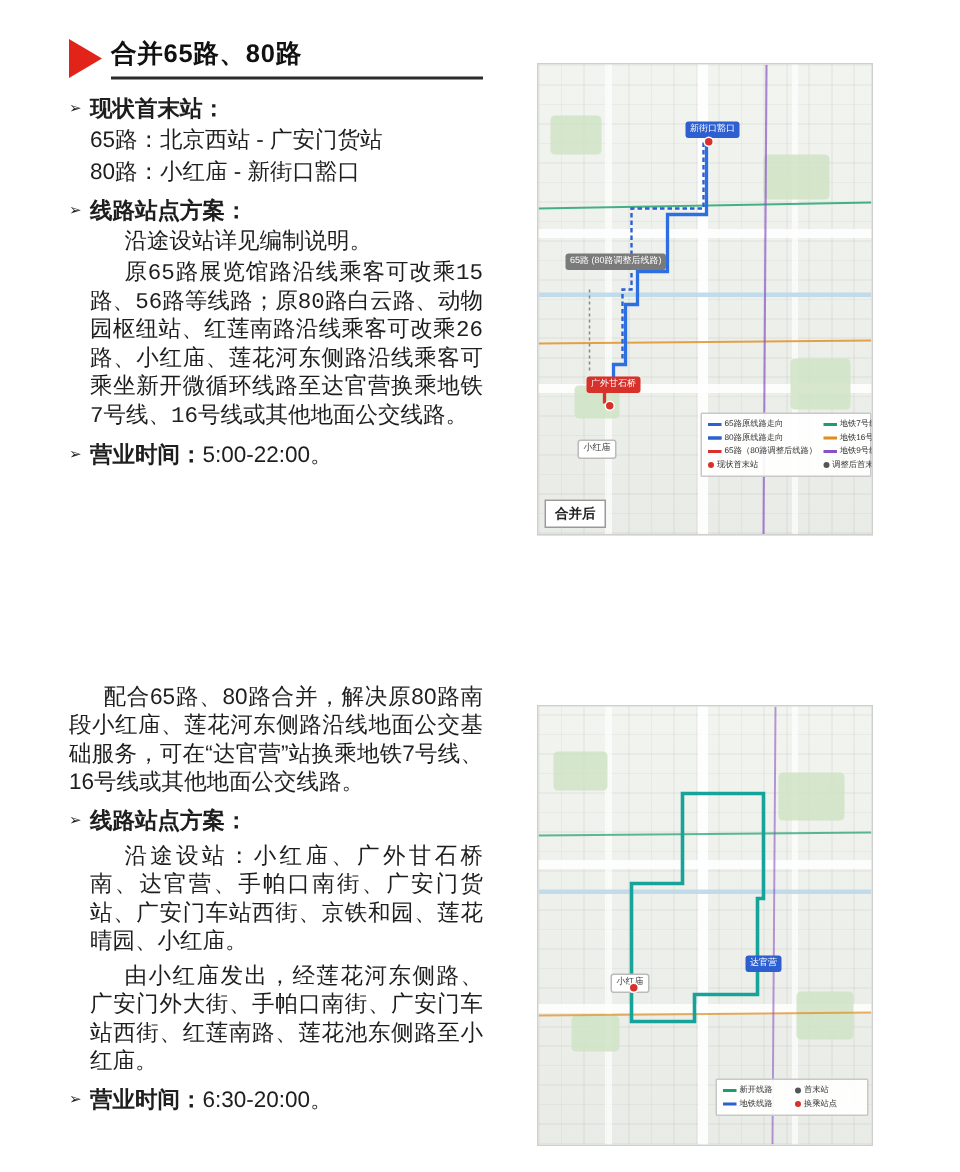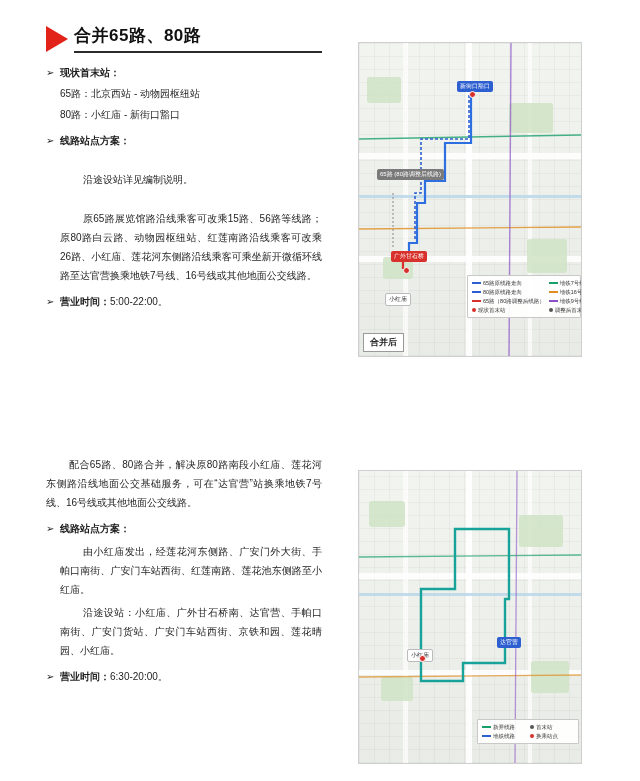--- a/index.html
+++ b/index.html
@@ -59,21 +59,21 @@
     line-height: 24px;
     letter-spacing: 0.5px;
     color: #111;
     padding-bottom: 3px;
     border-bottom: 2px solid #2b2b2b;
     flex: 1;
   }
 
   
   .body {
-    font-size: 10px;
+    font-size: 15px;
     line-height: 19px;
     color: #1e1e1e;
   }
   .bullet {
     position: relative;
     padding-left: 14px;
     margin-top: 7px;
   }
   .bullet::before {
     content: "\27A2";
@@ -87,21 +87,21 @@
   .sub {
     padding-left: 14px;
     margin-top: 2px;
   }
   .para {
     text-indent: 23px;
     margin-top: 4px;
     padding-left: 14px;
     text-align: justify;
   }
-  .para.tight { margin-top: 20px; }
+  .para.tight { margin-top: 2px; font-family: Liberation Mono, monospace; }
 
   
   .map-wrap {
     position: absolute;
     border: 1px solid #cfcfcf;
     background: #eef1ec;
     overflow: hidden;
   }
   #map-1 { left: 358px; top: 42px; width: 222px; height: 313px; }
   #map-2 { left: 358px; top: 66px; width: 222px; height: 292px; }
@@ -225,21 +225,21 @@
       <div class="heading-row">
         <div class="tri"></div>
         <div class="heading-text">合并65路、80路</div>
       </div>
 
       <div class="body">
 
         <div class="bullet">
           <span class="lbl">现状首末站：</span>
         </div>
-        <div class="sub">65路：北京西站 - 动物园枢纽站</div>
+        <div class="sub">65路：北京西站 - 广安门货站</div>
         <div class="sub">80路：小红庙 - 新街口豁口</div>
 
 
         <div class="bullet">
           <span class="lbl">线路站点方案：</span>
         </div>
 
         <div class="para tight">沿途设站详见编制说明。</div>
         <div class="para tight">原65路展览馆路沿线乘客可改乘15路、56路等线路；原80路白云路、动物园枢纽站、红莲南路沿线乘客可改乘26路、小红庙、莲花河东侧路沿线乘客可乘坐新开微循环线路至达官营换乘地铁7号线、16号线或其他地面公交线路。</div>
 
@@ -325,22 +325,22 @@
     <div class="text-col">
 
       <div class="body">
         <div class="para" style="padding-left:0;margin-top:27px;">配合65路、80路合并，解决原80路南段小红庙、莲花河东侧路沿线地面公交基础服务，可在“达官营”站换乘地铁7号线、16号线或其他地面公交线路。</div>
 
 
         <div class="bullet">
           <span class="lbl">线路站点方案：</span>
         </div>
 
+        <div class="para">沿途设站：小红庙、广外甘石桥南、达官营、手帕口南街、广安门货站、广安门车站西街、京铁和园、莲花晴园、小红庙。</div>
         <div class="para">由小红庙发出，经莲花河东侧路、广安门外大街、手帕口南街、广安门车站西街、红莲南路、莲花池东侧路至小红庙。</div>
-        <div class="para">沿途设站：小红庙、广外甘石桥南、达官营、手帕口南街、广安门货站、广安门车站西街、京铁和园、莲花晴园、小红庙。</div>
 
         <div class="bullet">
           <span class="lbl">营业时间：</span><span>6:30-20:00。</span>
         </div>
       </div>
     </div>
 
     <div class="map-wrap" id="map-2">
       <div class="map-bg"></div>
       <div class="map-green" style="left:10px;  top:30px;  width:36px; height:26px;"></div>

